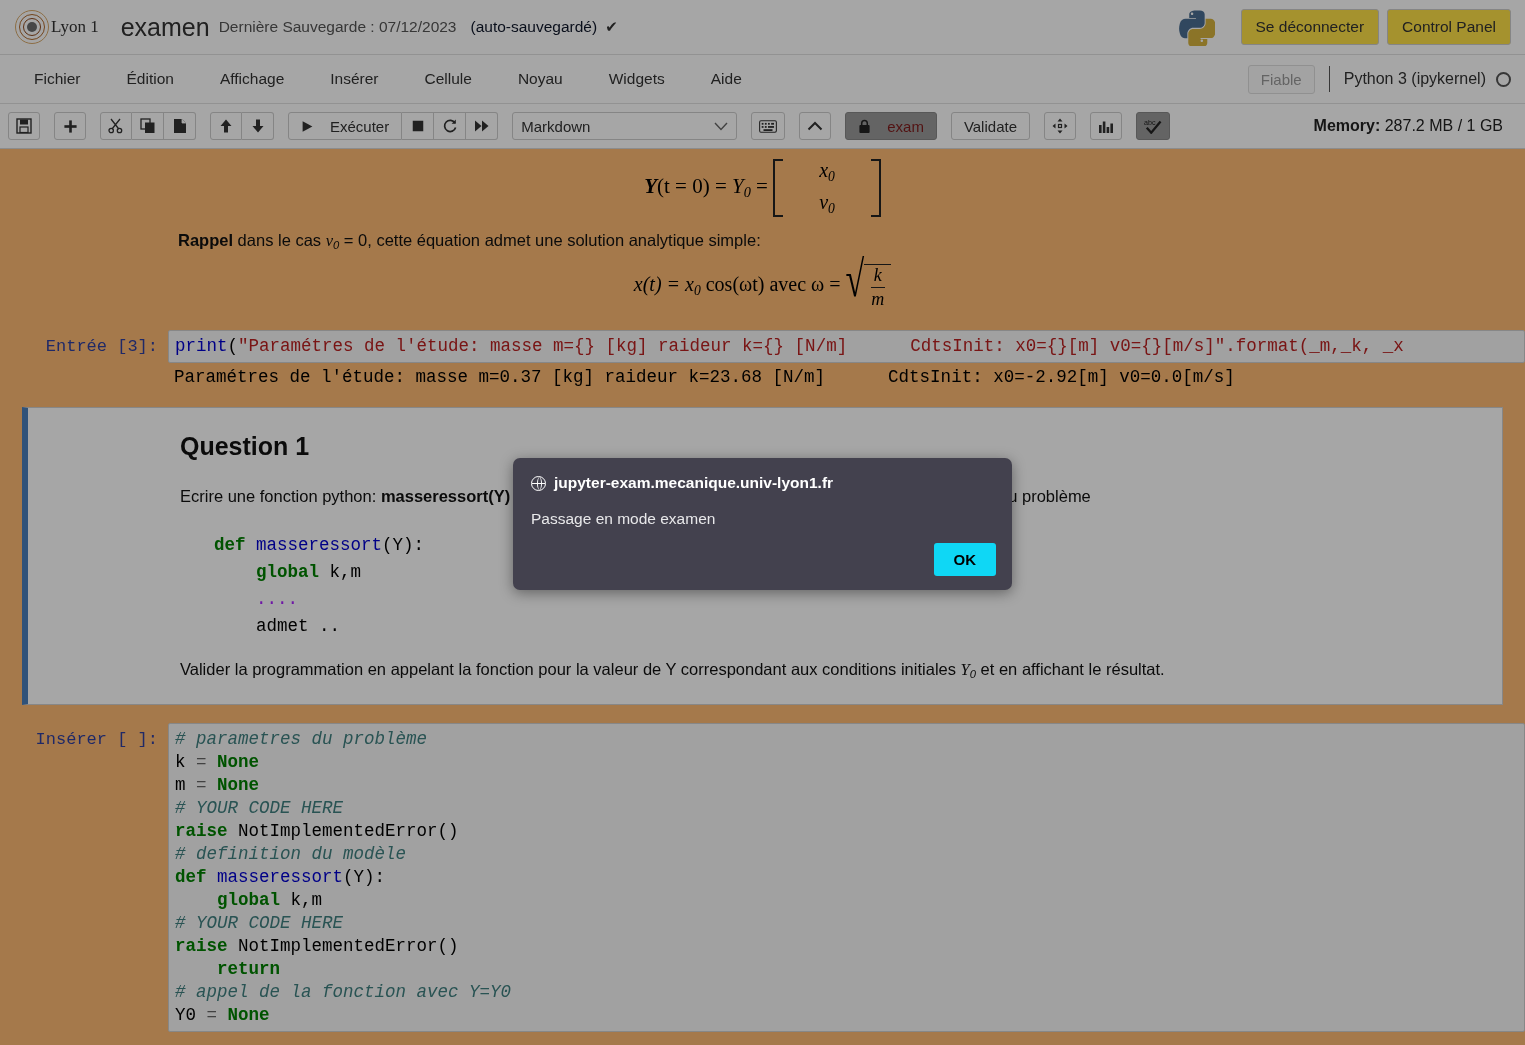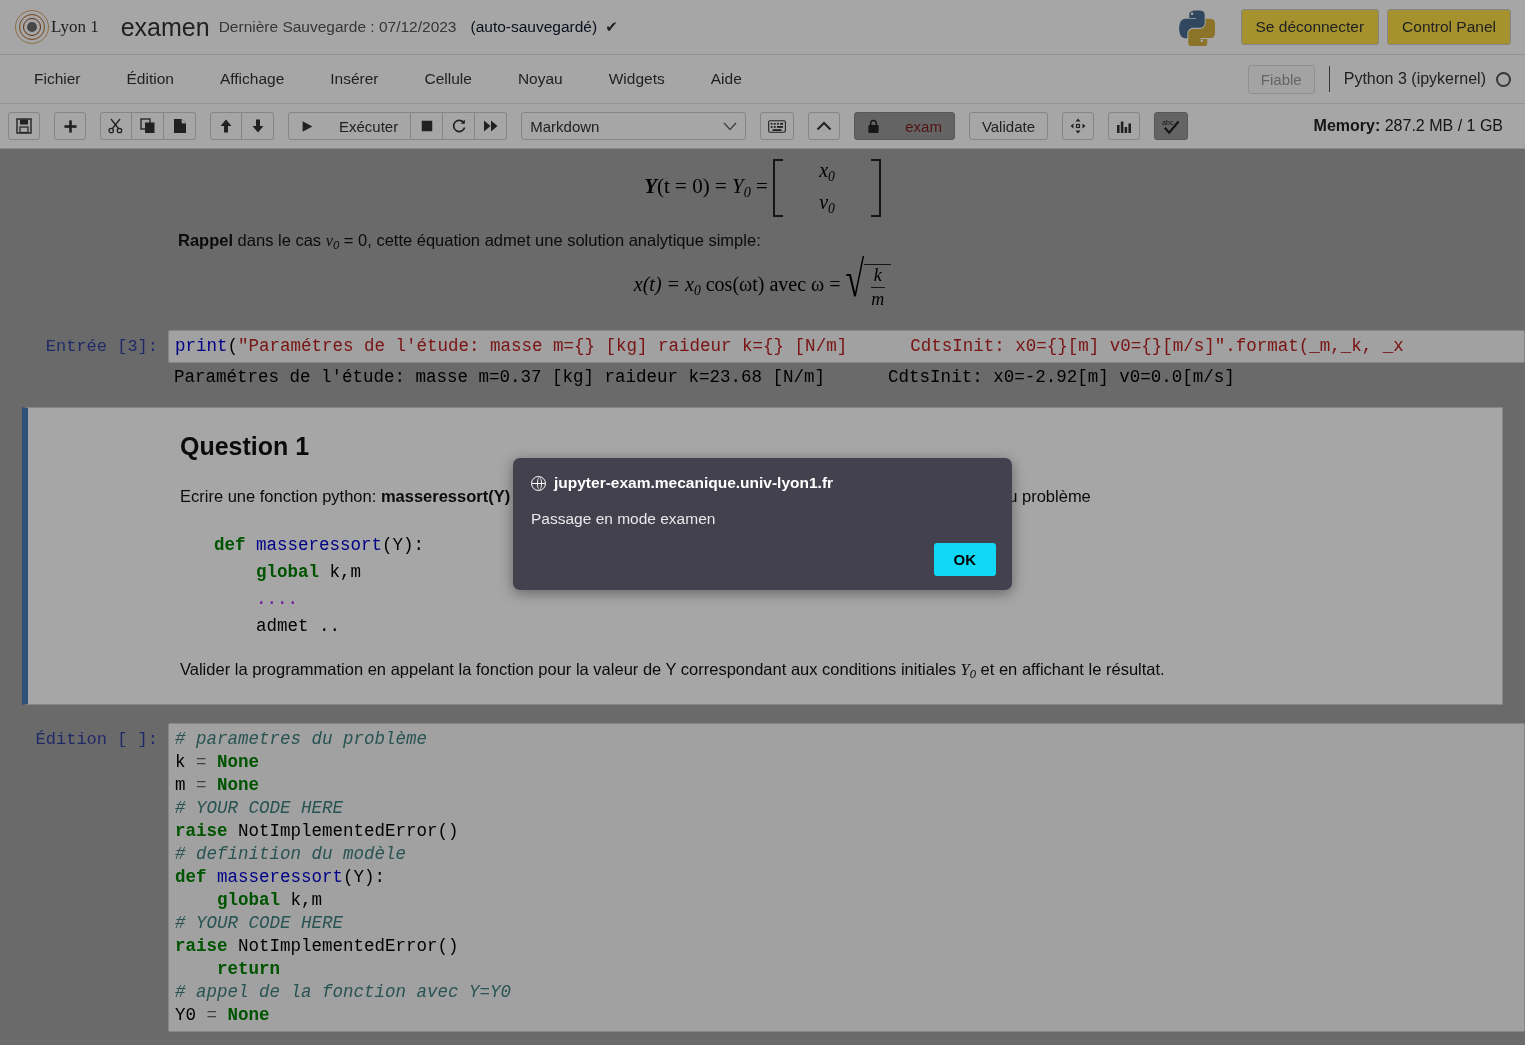--- a/index.html
+++ b/index.html
@@ -110,38 +110,38 @@
     height: 28px; min-width: 32px;
     display: flex; align-items: center; justify-content: center;
     cursor: pointer; color: #333; font-size: 14px;
     padding: 0 7px;
   }
   .tbtn + .tbtn { border-left: none; }
   .tgroup .tbtn:first-child { border-radius: 3px 0 0 3px; }
   .tgroup .tbtn:last-child { border-radius: 0 3px 3px 0; }
   .tgroup .tbtn:only-child { border-radius: 3px; }
   .tbtn.pressed { background: #9a9a9a; border-color: #888; color: #7f1d1d; }
-  .tbtn.run { padding: 0 12px; gap: 25px; font-size: 15px; }
+  .tbtn.run { padding: 0 12px; gap: 16px; font-size: 15px; }
   .cell-type-select {
     height: 28px; width: 225px;
     border: 1px solid #ccc; background: #fff;
     font-size: 15px; color: #333; padding: 0 8px;
     display: flex; align-items: center; justify-content: space-between;
     border-radius: 3px; margin-right: 14px; cursor: pointer;
   }
   .mem {
     margin-left: auto; margin-right: 14px;
     font-size: 16px; color: #222;
   }
   .mem b { font-weight: bold; }
 
   
   .notebook {
     position: relative;
-    background: #a3a3a3;
+    background: #fdba74;
     height: calc(1045px - 55px - 49px - 45px);
     overflow: hidden;
   }
   .eq-center { text-align: center; font-family: "Liberation Serif", serif; }
 
   .mjx { font-family: "Liberation Serif", serif; font-style: italic; }
   .mjx-up { font-style: normal; }
   .sub { font-size: 0.68em; vertical-align: -0.28em; font-style: italic; }
 
   .eq1 { padding-top: 10px; padding-bottom: 8px; font-size: 21px; }
@@ -507,21 +507,21 @@
 
       <div class="md-code"><span class="k">def</span><span class="nf"> masseressort</span><span>(Y):</span>
 <span class="k">    global</span><span> k,m</span>
 <span class="el">    ....</span>
 <span>    admet ..</span></div>
 
       <div class="q-valid"><span>Valider la programmation en appelant la fonction pour la valeur de Y correspondant aux conditions initiales </span><span class="mjx">Y</span><span class="sub">0</span><span> et en affichant le résultat.</span></div>
     </div>
 
     <div class="cell-row bottom-cell">
-      <div class="prompt">Édition [ ]:</div>
+      <div class="prompt">Insérer [ ]:</div>
       <div class="input-area big"><span class="c"># parametres du problème</span>
 <span>k <span class="op">=</span> <span class="no">None</span></span>
 <span>m <span class="op">=</span> <span class="no">None</span></span>
 <span class="c"># YOUR CODE HERE</span>
 <span><span class="k">raise</span> NotImplementedError()</span>
 <span class="c"># definition du modèle</span>
 <span><span class="k">def</span> <span class="nf">masseressort</span>(Y):</span>
 <span>    <span class="k">global</span> k,m</span>
 <span class="c"># YOUR CODE HERE</span>
 <span><span class="k">raise</span> NotImplementedError()</span>

